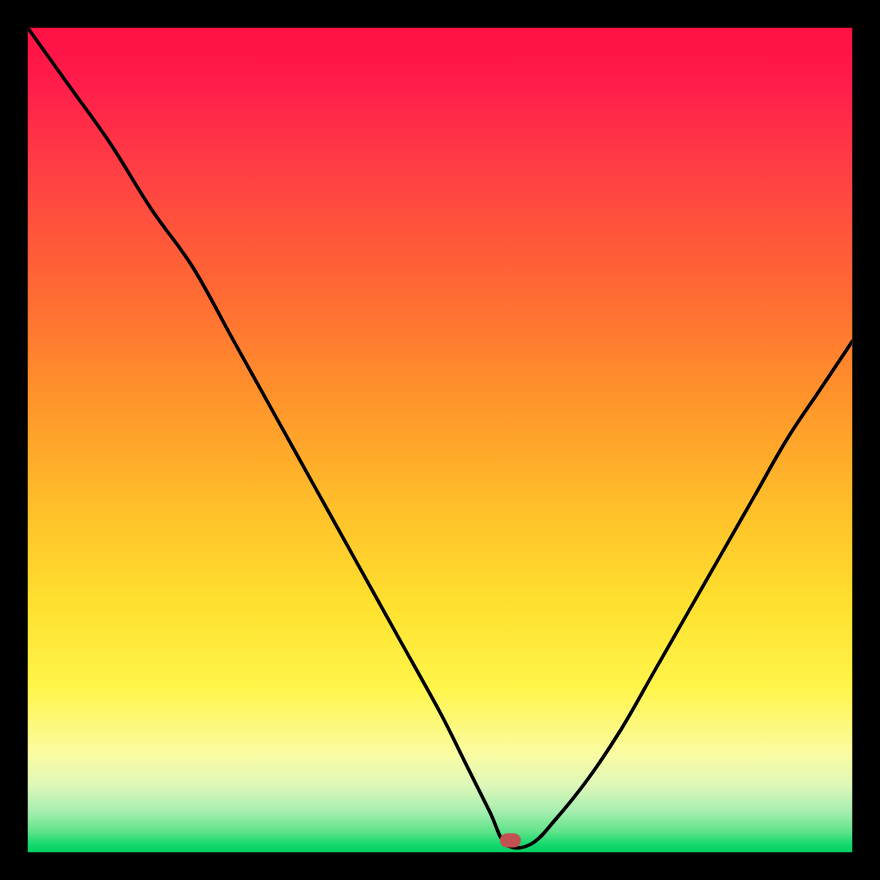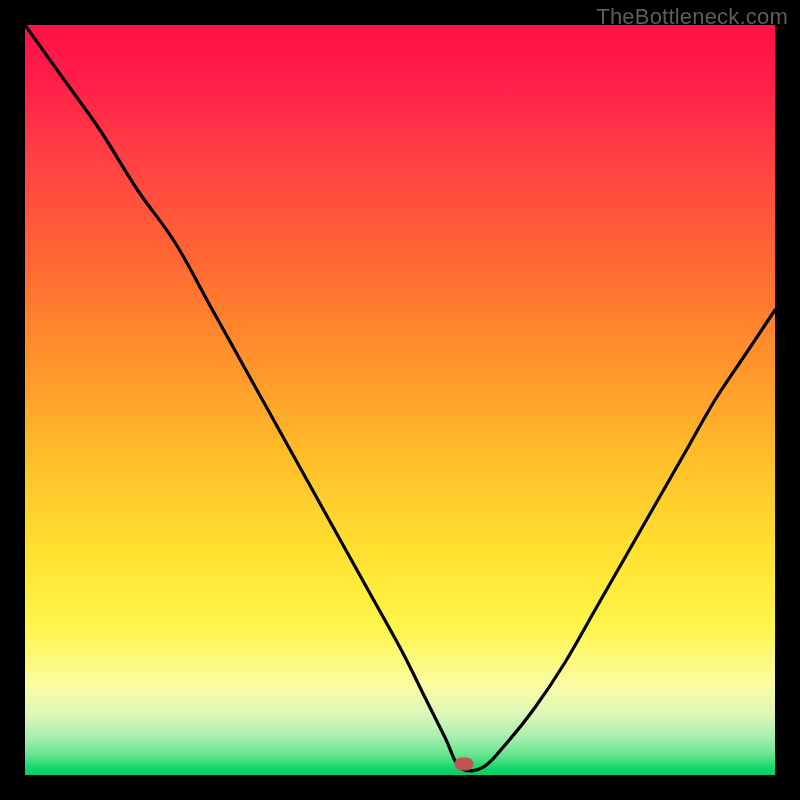--- a/index.html
+++ b/index.html
@@ -71,21 +71,20 @@
     background: #c25151;
     border-radius: 7px;
     z-index: 3;
     transform: translate(-50%, -50%);
   }
 </style>
 </head>
 <body>
 
 <div class="frame">
-  <div class="watermark">TheBottleneck.com</div>
 
   <div class="plot-area">
     <div class="gradient"></div>
 
     <svg class="curve" viewBox="0 0 750 750" preserveAspectRatio="none">
       <path id="curve-path" fill="none" stroke="#000000" stroke-width="3.2" stroke-linecap="round" stroke-linejoin="round" d="M 0.0 0.0 C 6.8 9.4, 24.0 33.6, 37.5 52.5 C 51.0 71.4, 61.5 84.8, 75.0 105.0 C 88.5 125.3, 99.0 144.8, 112.5 165.0 C 126.0 185.3, 136.5 195.9, 150.0 217.5 C 163.5 239.1, 174.0 260.7, 187.5 285.0 C 201.0 309.3, 211.5 328.2, 225.0 352.5 C 238.5 376.8, 249.0 395.7, 262.5 420.0 C 276.0 444.3, 286.5 463.2, 300.0 487.5 C 313.5 511.8, 324.0 530.7, 337.5 555.0 C 351.0 579.3, 364.2 602.3, 375.0 622.5 C 385.8 642.8, 389.4 651.3, 397.5 667.5 C 405.6 683.7, 413.3 699.0, 420.0 712.5 C 426.8 726.0, 428.2 737.1, 435.0 742.5 C 441.7 747.9, 449.4 746.5, 457.5 742.5 C 465.6 738.5, 470.6 730.8, 480.0 720.0 C 489.4 709.2, 499.2 697.4, 510.0 682.5 C 520.8 667.6, 529.2 655.0, 540.0 637.5 C 550.8 620.0, 559.2 603.9, 570.0 585.0 C 580.8 566.1, 589.2 551.4, 600.0 532.5 C 610.8 513.6, 619.2 498.9, 630.0 480.0 C 640.8 461.1, 649.2 446.4, 660.0 427.5 C 670.8 408.6, 679.2 392.6, 690.0 375.0 C 700.8 357.4, 709.2 346.2, 720.0 330.0 C 730.8 313.8, 744.6 293.1, 750.0 285.0"></path>
     </svg>
 
     <div id="marker" class="marker" style="left: 438.75px; top: 738.75px; background: rgb(194, 81, 81);"></div>
   </div>

